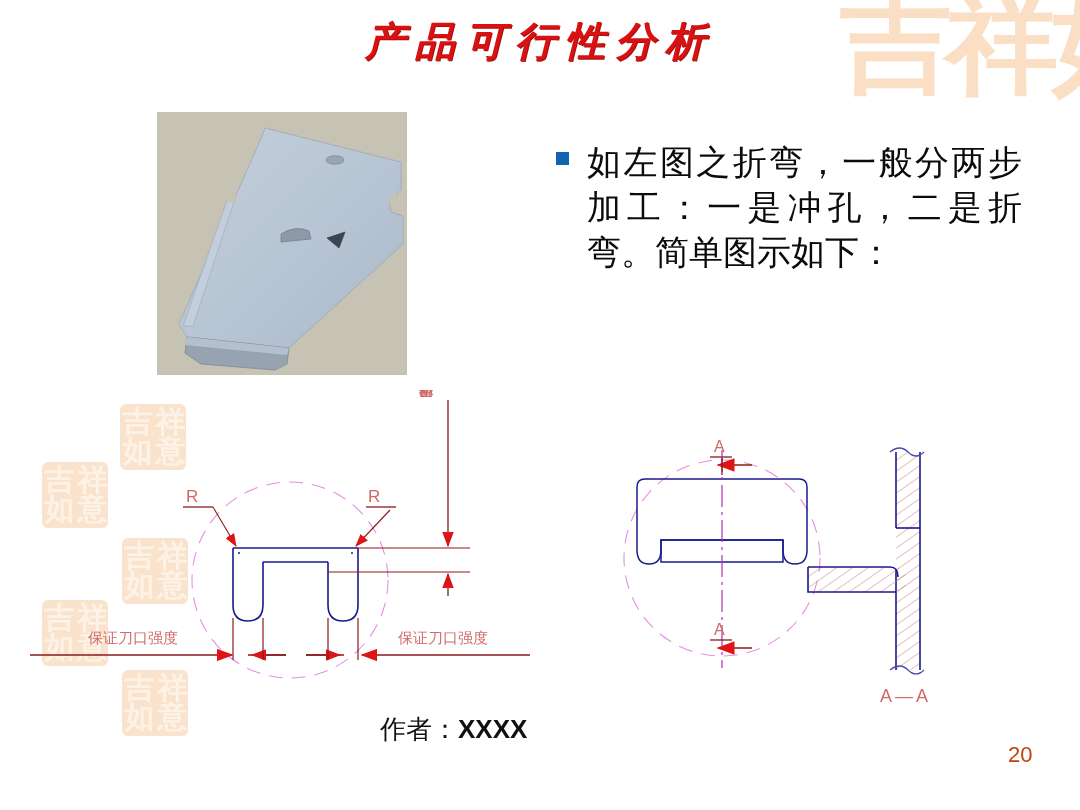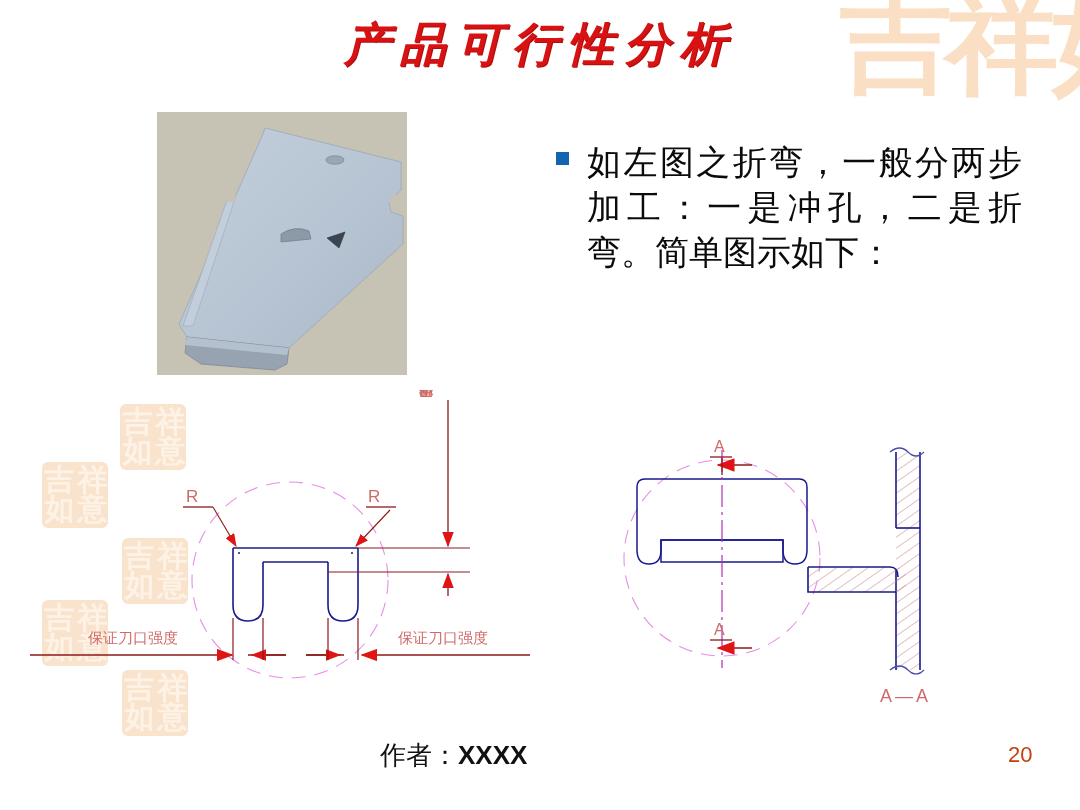--- a/index.html
+++ b/index.html
@@ -62,21 +62,21 @@
     white-space:nowrap;
   }
   
   .title{
     position:absolute;
     left:0;right:0;top:14px;
     text-align:center;
     color:#d81212;
     font-family:"DejaVu Serif","Liberation Serif",serif;
     font-weight:bold;
-    font-size:46px;
+    font-size:40px;
     letter-spacing:10px;
     font-style:italic;
     text-shadow:1px 1px 0 #b00d0d;
     z-index:12;
   }
   
   .render-box{
     position:absolute;left:157px;top:112px;width:250px;height:263px;
     background:linear-gradient(150deg,#b9b5a8 0%,#c6c2b4 45%,#cfccbe 100%);
     overflow:hidden;
@@ -101,21 +101,21 @@
     line-height:1.32;
     color:#0b0b0b;
     letter-spacing:0px;
     text-align:justify;
   }
   
   .drawings{position:absolute;left:0;top:390px;width:1080px;height:330px;z-index:10;}
   .drawings svg{display:block;}
   
   .footer-author{
-    position:absolute;left:380px;top:738px;
+    position:absolute;left:380px;top:712px;
     font-family:"DejaVu Serif","Liberation Serif",serif;
     font-size:26px;color:#111;
     z-index:12;
   }
   .footer-author b{font-family:"Liberation Sans",sans-serif;font-weight:bold;}
   .page-num{
     position:absolute;left:1008px;top:742px;
     font-family:"Liberation Sans",sans-serif;
     font-size:22px;color:#c2410c;
     z-index:12;

